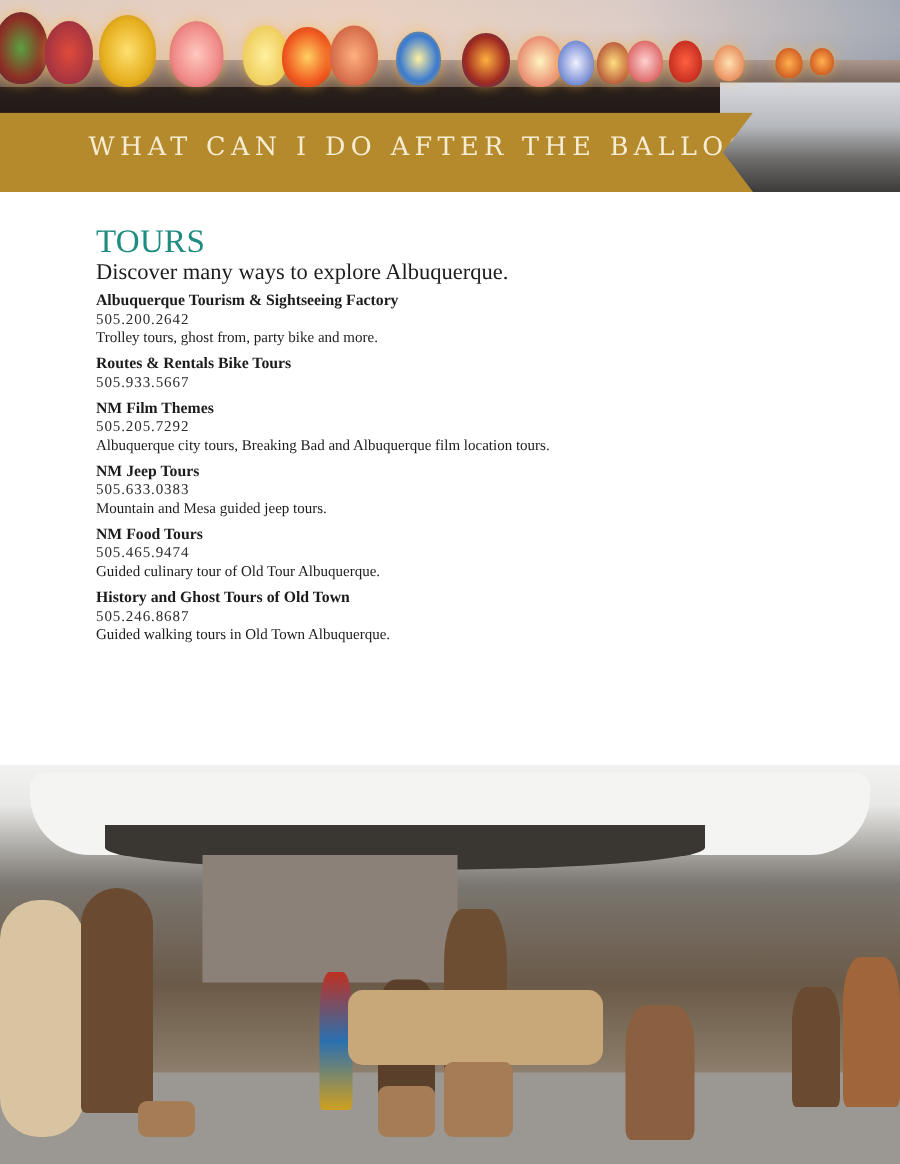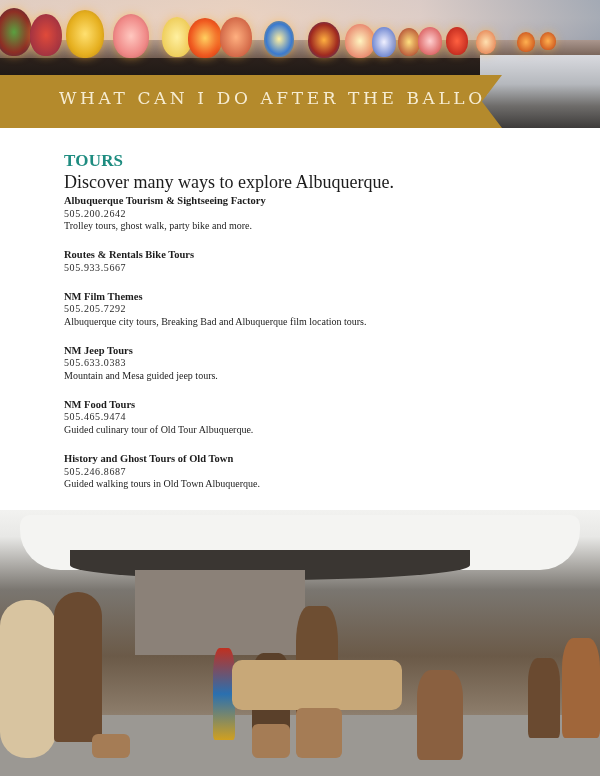--- a/index.html
+++ b/index.html
@@ -43,25 +43,25 @@
       margin-left: 59px; margin-top: 4px;
       font-family: "DejaVu Serif", serif;
       color: #f6ecd2;
       font-size: 17px; letter-spacing: 3.6px;
       text-transform: uppercase; font-variant: small-caps;
       font-weight: normal; white-space: nowrap;
     }
     
     .content { position: absolute; left: 64px; top: 151px; width: 500px; }
     .section-title {
-      color: #1e8c80; font-weight: bold; font-size: 17px; margin: 0;
+      color: #1e8c80; font-weight: normal; font-size: 22px; margin: 0;
       letter-spacing: .2px; line-height: 20px;
     }
-    .intro { font-size: 18px; margin: 3px 0 0 0; line-height: 16px; }
-    .entry { margin-top: 16px; font-size: 10px; line-height: 12.7px; }
+    .intro { font-size: 15px; margin: 3px 0 0 0; line-height: 16px; }
+    .entry { margin-top: 4px; font-size: 10px; line-height: 12.7px; }
     .entry:first-of-type { margin-top: 5px; font-family: Liberation Serif, serif; }
     .entry .name { font-weight: bold; font-size: 10.5px; }
     .entry .phone { letter-spacing: .6px; color: #2a2a2a; }
     .entry .desc { color: #1c1c1c; }
     
     .photo {
       position: absolute; left: 0; top: 510px; width: 600px; height: 266px;
       background: linear-gradient(180deg, #f2f2f0 0%, #e8e8e6 10%, #7a7670 30%, #6b5a48 55%, #8a7a68 75%, #a09a92 88%, #9d9a95 100%);
       overflow: hidden;
     }
@@ -114,21 +114,21 @@
   </div>
 </div>
 
 <div class="content">
   <h2 class="section-title">TOURS</h2>
   <p class="intro">Discover many ways to explore Albuquerque.</p>
 
   <div class="entry">
     <div class="name">Albuquerque Tourism &amp; Sightseeing Factory</div>
     <div class="phone">505.200.2642</div>
-    <div class="desc">Trolley tours, ghost walk, party bike and more.</div>
+    <div class="desc">Trolley tours, ghost from, party bike and more.</div>
   </div>
   <div class="entry">
     <div class="name">Routes &amp; Rentals Bike Tours</div>
     <div class="phone">505.933.5667</div>
   </div>
   <div class="entry">
     <div class="name">NM Film Themes</div>
     <div class="phone">505.205.7292</div>
     <div class="desc">Albuquerque city tours, Breaking Bad and Albuquerque film location tours.</div>
   </div>

